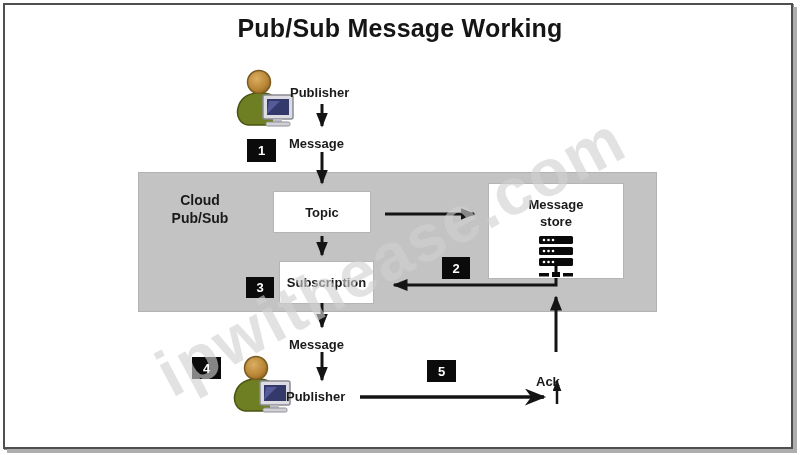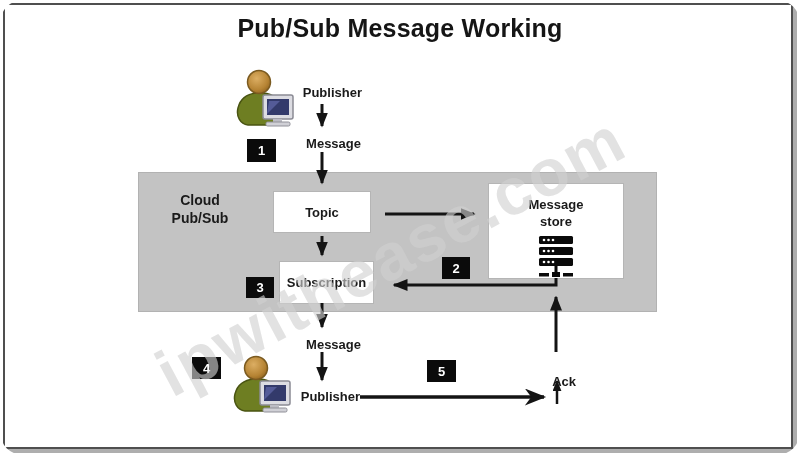--- a/index.html
+++ b/index.html
@@ -1,18 +1,18 @@
 <!DOCTYPE html>
 <html><head>
 <meta charset="utf-8">
 <style>
   html,body{margin:0;padding:0;background:#ffffff;}
   #stage{
     position:relative;width:800px;height:455px;overflow:hidden;
-    font-family:"Liberation Sans",sans-serif;background:#ffffff;border-radius:23px;
+    font-family:"Liberation Sans",sans-serif;background:#ffffff;
   }
   #frame{
     position:absolute;left:3px;top:3px;width:786px;height:442px;
     border:2px solid #4f4f4f;background:#ffffff;
     box-shadow:4px 4px 0 #aeaeae, 1px 1px 0 #8a8a8a;
   }
   #page-title{
     position:absolute;left:0;top:14px;width:800px;text-align:center;
     font-size:25px;font-weight:bold;color:#151515;letter-spacing:0.2px;
   }
@@ -35,21 +35,21 @@
     position:absolute;background:#0b0b0b;color:#ffffff;
     display:flex;align-items:center;justify-content:center;
     font-size:13px;font-weight:bold;
   }
   #badge-1{left:247px;top:139px;width:29px;height:23px;}
   #badge-2{left:442px;top:257px;width:28px;height:22px;}
   #badge-3{left:246px;top:277px;width:28px;height:21px;}
   #badge-4{left:192px;top:357px;width:29px;height:22px;}
   #badge-5{left:427px;top:360px;width:29px;height:22px;}
   .flow-label{
-    position:absolute;font-size:13px;font-weight:bold;color:#1a1a1a;text-align:right;
+    position:absolute;font-size:13px;font-weight:bold;color:#1a1a1a;text-align:left;
   }
   #label-publisher{left:290px;top:85px;width:72px;}
   #label-message-1{left:289px;top:136px;width:72px;}
   #label-message-2{left:289px;top:337px;width:72px;}
   #label-subscriber{left:286px;top:389px;width:74px;}
   #label-ack{left:536px;top:374px;width:40px;}
   #arrows{position:absolute;left:0;top:0;width:800px;height:455px;pointer-events:none;}
   #watermark{
     position:absolute;left:40px;top:218px;width:700px;height:74px;
     text-align:center;font-size:66px;font-weight:bold;letter-spacing:2px;

